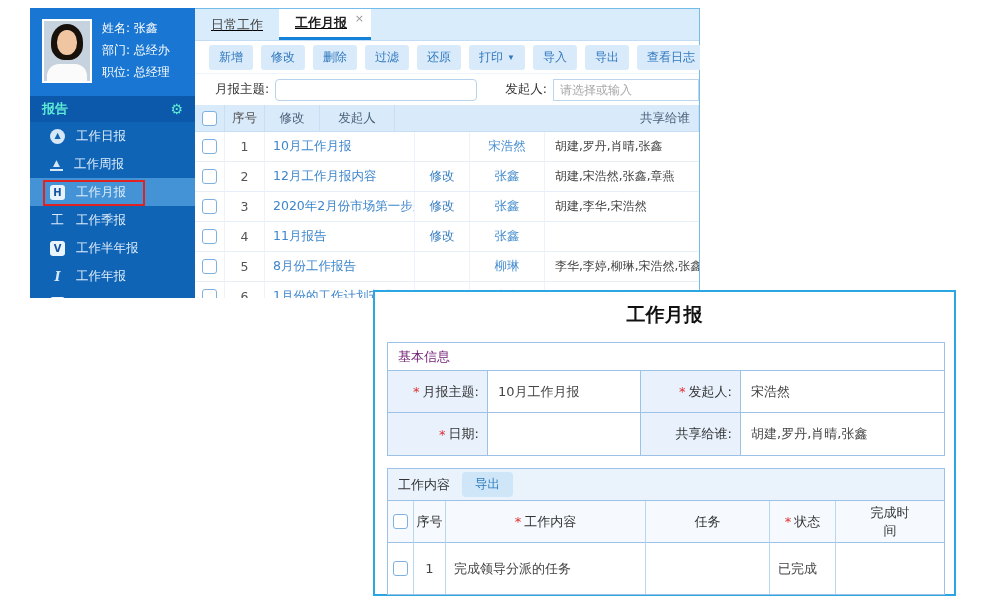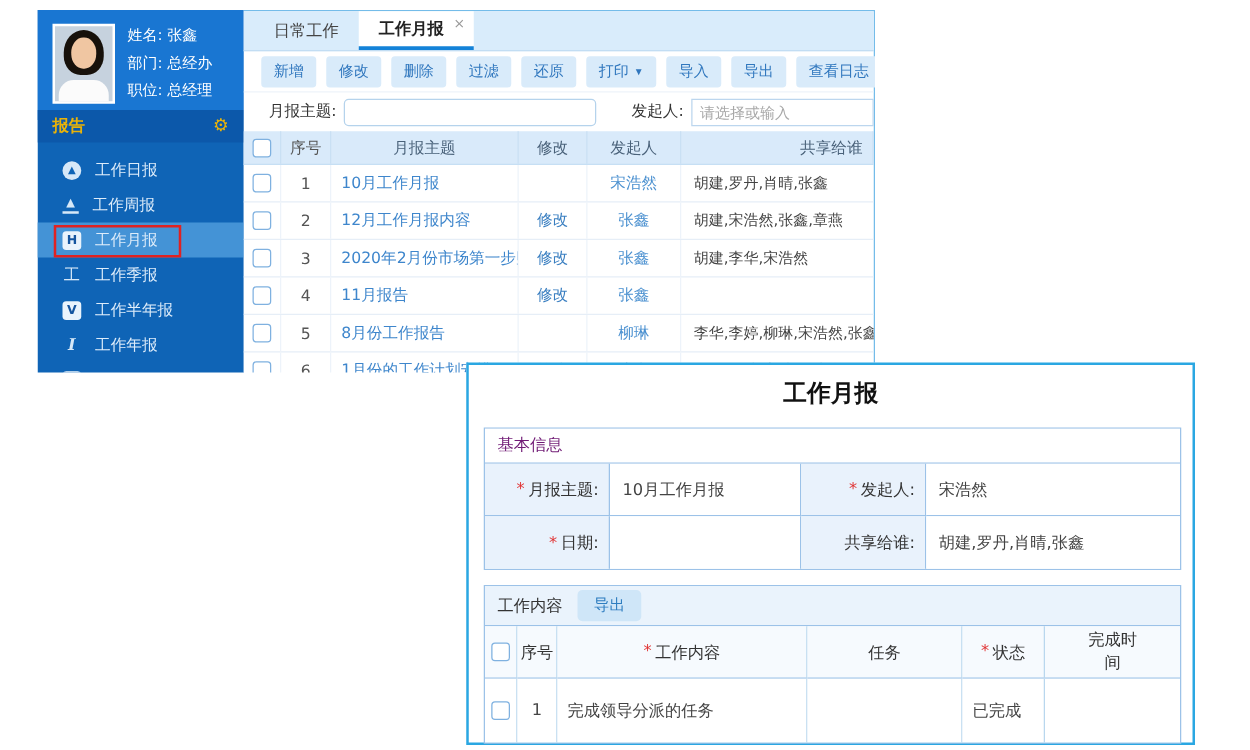--- a/index.html
+++ b/index.html
@@ -11,39 +11,39 @@
 
   
   .sidebar{position:absolute;left:0;top:0;width:165px;height:344px;background:#0f64b6;}
   .profile{height:88px;background:#1976d2;position:relative;}
   .photo{position:absolute;left:12px;top:11px;width:50px;height:64px;background:#fff;padding:2px;box-sizing:border-box;}
   .photo-inner{width:100%;height:100%;background:#c6d2de;position:relative;overflow:hidden;}
   .hair{position:absolute;left:7px;top:3px;width:32px;height:36px;background:#17110b;border-radius:50% 50% 42% 42%;}
   .face{position:absolute;left:13px;top:9px;width:20px;height:25px;background:#f0c6a2;border-radius:48%;}
   .shirt{position:absolute;left:3px;bottom:-3px;width:40px;height:20px;background:#fbfbfb;border-radius:12px 12px 0 0;}
   .pinfo{position:absolute;left:72px;top:9px;color:#fff;font-size:12px;line-height:22px;white-space:nowrap;}
-  .secbar{position:absolute;left:0;top:80px;width:100%;height:26px;background:#0c58aa;color:#eab308;
+  .secbar{position:absolute;left:0;top:88px;width:100%;height:26px;background:#0c58aa;color:#5eead4;
           display:flex;align-items:center;padding:0 12px;box-sizing:border-box;font-size:13px;font-weight:bold;text-align:center;}
   .gear{margin-left:auto;font-weight:normal;font-size:14px;cursor:pointer;}
   .menu{position:absolute;left:0;top:114px;width:100%;}
   .mitem{height:28px;display:flex;align-items:center;padding-left:20px;color:#ddecfa;font-size:12.5px;position:relative;cursor:pointer;}
   .mitem.selected{background:#4493d6;}
   .sel-outline{position:absolute;left:13px;top:2px;width:98px;height:22px;border:2px solid #e02222;pointer-events:none;}
   .micon{width:15px;height:15px;margin-right:11px;display:flex;align-items:center;justify-content:center;flex:none;box-sizing:border-box;}
   .micon.circle{background:#d6e8f8;border-radius:50%;color:#0f64b6;font-size:8px;line-height:1;}
   .micon.eject{height:13px;color:#d6e8f8;font-size:9px;line-height:1;border-bottom:2px solid #d6e8f8;width:13px;}
   .micon.box{background:#e9f3fc;border-radius:3px;color:#15559f;font-size:10px;font-weight:bold;}
   .micon.glyph{color:#d6e8f8;font-size:13px;}
   .micon.glyph-italic{color:#d6e8f8;font-size:13px;font-style:italic;font-weight:bold;font-family:"DejaVu Serif","Liberation Serif",serif;}
 
   
   .main{position:absolute;left:165px;top:0;width:505px;height:290px;background:#fff;
         border-top:1px solid #74bce9;border-right:1px solid #74bce9;box-sizing:border-box;}
-  .tabbar{height:32px;background:#d9ecfb;display:flex;align-items:stretch;padding-left:8px;
-          border-bottom:1px solid #c2ddf3;box-sizing:border-box;}
+  .tabbar{height:32px;background:#d9ecfb;display:flex;align-items:stretch;padding-left:0;
+          border-bottom:1px solid #c2ddf3;box-sizing:border-box;text-decoration:underline;}
   .tab{display:flex;align-items:center;padding:0 16px;font-size:13px;color:#444;cursor:pointer;position:relative;}
   .tab.active{background:#fff;font-weight:bold;color:#222;border-bottom:3px solid #1482d8;box-sizing:border-box;padding-right:24px;}
   .tab-close{position:absolute;right:7px;top:3px;font-size:11px;color:#999;font-weight:normal;cursor:pointer;}
 
   .toolbar{height:32px;display:flex;align-items:center;padding-left:6px;border-bottom:1px solid #eef4fa;}
   .tbtn{margin-left:8px;background:#d9ebfa;color:#3077be;font-size:12px;padding:4px 10px;border-radius:3px;
         border:none;cursor:pointer;font-family:Liberation Serif, serif;white-space:nowrap;}
   .caret{font-size:8px;margin-left:4px;vertical-align:1px;}
 
   .filterrow{height:31px;display:flex;align-items:center;font-size:12.5px;color:#333;}
@@ -184,21 +184,20 @@
       <input class="finput1" type="text" value="" style="">
       <span class="flabel2">发起人:</span>
       <input class="finput2" type="text" placeholder="请选择或输入" style="">
     </div>
     <div class="grid">
       <div class="ghead" id="ghead">
           <div class="c-cb">
             <span class="cb"></span>
           </div>
           <div class="c-no">序号</div>
-          <div class="c-subject">月报主题</div>
           <div class="c-modify">修改</div>
           <div class="c-init">发起人</div>
           <div class="c-shared">共享给谁</div>
         </div>
       <div id="gbody">
           <div class="grow">
             <div class="c-cb">
               <span class="cb"></span>
             </div>
             <div class="c-no">1</div>

